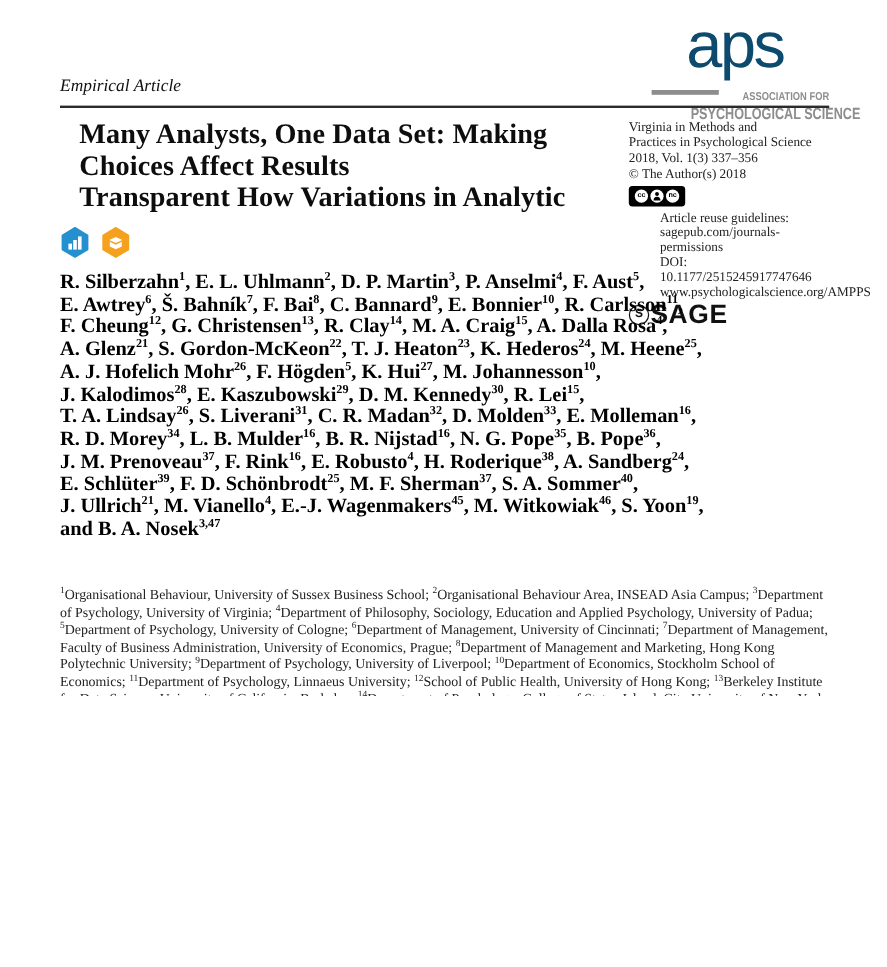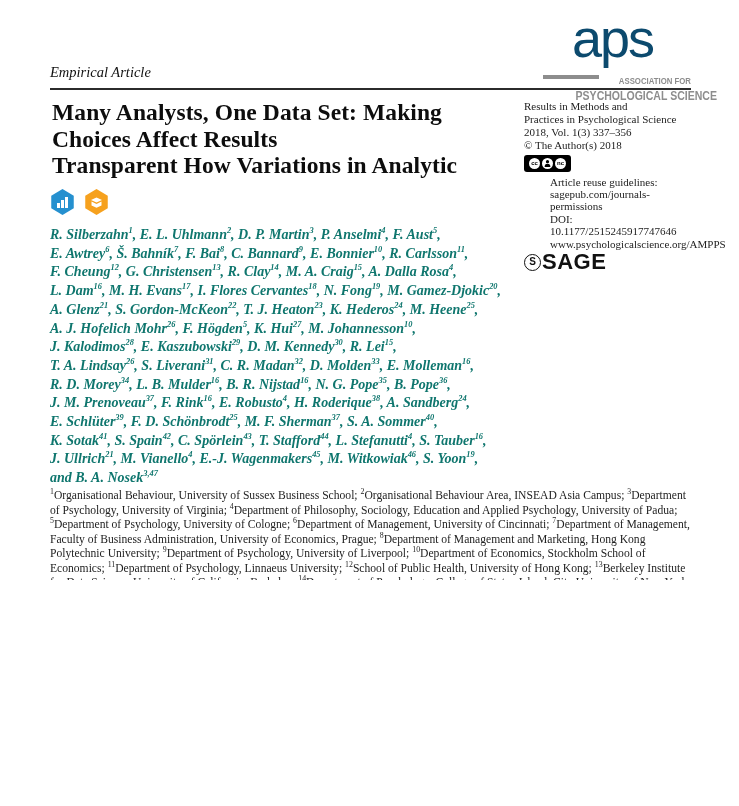--- a/index.html
+++ b/index.html
@@ -16,21 +16,21 @@
             padding-right:38px;color:#0c4a6e;}
   .aps-row{display:flex;align-items:flex-start;justify-content:flex-end;margin-top:13px;}
   .aps-bar{flex:1 1 auto;height:4px;background:#8d8d8d;margin-right:4px;}
   .aps-tag1{display:inline-block;font-size:9.5px;font-weight:bold;letter-spacing:0;
             transform:scaleX(.82);transform-origin:right center;white-space:nowrap;}
   .aps-tag2{display:inline-block;font-size:13.5px;font-weight:bold;margin-top:0px;
             transform:scaleX(.78);transform-origin:right center;white-space:nowrap;
             width:100%;text-align:right;}
 
   
-  .title{position:absolute;left:52px;top:99px;margin:0;font-size:23.5px;font-weight:bold;
+  .title{position:absolute;left:66px;top:99px;margin:0;font-size:23.5px;font-weight:bold;
          line-height:26.5px;color:#0d0d0d;letter-spacing:.1px;}
   .badges{position:absolute;left:50px;top:189px;display:flex;gap:9px;}
   .hex{width:25px;height:26px;display:flex;align-items:center;justify-content:center;
        clip-path:polygon(50% 0,95% 26%,95% 74%,50% 100%,5% 74%,5% 26%);cursor:pointer;}
 
   
   .meta{position:absolute;left:524px;top:100px;width:172px;font-size:11px;line-height:12.9px;color:#222;}
   .meta-reuse{margin-top:4px;line-height:12.4px;margin-left:26px;}
   .cc-badge{margin-top:3px;width:47px;height:17px;background:#000;border-radius:3px;
             display:flex;align-items:center;justify-content:center;gap:2px;cursor:pointer;}
@@ -38,22 +38,22 @@
              display:flex;align-items:center;justify-content:center;overflow:hidden;
              font-family:"Liberation Sans",sans-serif;font-size:6px;font-weight:bold;}
   .sage{margin-top:4px;display:flex;align-items:center;color:#111;}
   .sage-s{width:15px;height:15px;border:1.8px solid #111;border-radius:50%;display:flex;
           align-items:center;justify-content:center;font-family:"Liberation Sans",sans-serif;
           font-weight:bold;font-size:10px;margin-right:1px;}
   .sage-word{font-family:"Liberation Sans",sans-serif;font-weight:bold;font-size:22px;
              letter-spacing:.5px;}
 
   
-  .authors{position:absolute;left:50px;top:226px;font-size:14px;font-weight:bold;
-           line-height:18.7px;color:#0f766e;font-style:italic;}
+  .authors{position:absolute;left:50px;top:226px;font-size:17px;font-weight:bold;
+           line-height:18.7px;color:#000000;}
   .authors sup{font-size:60%;line-height:0;vertical-align:super;}
 
   
   .affiliations{position:absolute;left:50px;top:489px;width:646px;margin:0;font-size:11.6px;
                 line-height:14.55px;color:#222;}
   .affiliations sup{font-size:68%;line-height:0;vertical-align:super;}
 </style>
 </head>
 <body>
 
@@ -89,21 +89,21 @@
     <span class="hex" style="background-color: rgb(246, 161, 30);">
       <svg width="15" height="15" viewBox="0 0 15 15">
         <path d="M2 5 L7.5 2.5 L13 5 L7.5 7.5 Z" fill="#fff"></path>
         <path d="M2.5 6.5 L7.5 9 L12.5 6.5 L12.5 10.5 L7.5 12.8 L2.5 10.5 Z" fill="#fff"></path>
       </svg>
     </span>
   </div>
 
   <div class="meta">
     <div>
-        <div>Results in Methods and</div>
+        <div>Virginia in Methods and</div>
         <div>Practices in Psychological Science</div>
         <div>2018, Vol. 1(3) 337–356</div>
         <div>© The Author(s) 2018</div>
       </div>
 
     <div class="cc-badge">
       <span class="cc-circle">cc</span>
       <span class="cc-circle">
         <svg width="9" height="9" viewBox="0 0 10 10">
           <circle cx="5" cy="3" r="1.8" fill="#000"></circle>
@@ -123,28 +123,26 @@
     <div class="sage">
       <span class="sage-s">S</span>
       <span class="sage-word">SAGE</span>
     </div>
   </div>
 
   <div class="authors">
       <div>R. Silberzahn<sup>1</sup>, E. L. Uhlmann<sup>2</sup>, D. P. Martin<sup>3</sup>, P. Anselmi<sup>4</sup>, F. Aust<sup>5</sup>,</div>
       <div>E. Awtrey<sup>6</sup>, Š. Bahník<sup>7</sup>, F. Bai<sup>8</sup>, C. Bannard<sup>9</sup>, E. Bonnier<sup>10</sup>, R. Carlsson<sup>11</sup>,</div>
       <div>F. Cheung<sup>12</sup>, G. Christensen<sup>13</sup>, R. Clay<sup>14</sup>, M. A. Craig<sup>15</sup>, A. Dalla Rosa<sup>4</sup>,</div>
-      <div>L. Dam<sup>16</sup>, M. H. Evans<sup>17</sup>, I. Flores Cervantes<sup>18</sup>, N. Fong<sup>19</sup>, M. Gamez-Djokic<sup>20</sup>,</div>
       <div>A. Glenz<sup>21</sup>, S. Gordon-McKeon<sup>22</sup>, T. J. Heaton<sup>23</sup>, K. Hederos<sup>24</sup>, M. Heene<sup>25</sup>,</div>
       <div>A. J. Hofelich Mohr<sup>26</sup>, F. Högden<sup>5</sup>, K. Hui<sup>27</sup>, M. Johannesson<sup>10</sup>,</div>
       <div>J. Kalodimos<sup>28</sup>, E. Kaszubowski<sup>29</sup>, D. M. Kennedy<sup>30</sup>, R. Lei<sup>15</sup>,</div>
       <div>T. A. Lindsay<sup>26</sup>, S. Liverani<sup>31</sup>, C. R. Madan<sup>32</sup>, D. Molden<sup>33</sup>, E. Molleman<sup>16</sup>,</div>
       <div>R. D. Morey<sup>34</sup>, L. B. Mulder<sup>16</sup>, B. R. Nijstad<sup>16</sup>, N. G. Pope<sup>35</sup>, B. Pope<sup>36</sup>,</div>
       <div>J. M. Prenoveau<sup>37</sup>, F. Rink<sup>16</sup>, E. Robusto<sup>4</sup>, H. Roderique<sup>38</sup>, A. Sandberg<sup>24</sup>,</div>
       <div>E. Schlüter<sup>39</sup>, F. D. Schönbrodt<sup>25</sup>, M. F. Sherman<sup>37</sup>, S. A. Sommer<sup>40</sup>,</div>
-      <div>K. Sotak<sup>41</sup>, S. Spain<sup>42</sup>, C. Spörlein<sup>43</sup>, T. Stafford<sup>44</sup>, L. Stefanutti<sup>4</sup>, S. Tauber<sup>16</sup>,</div>
       <div>J. Ullrich<sup>21</sup>, M. Vianello<sup>4</sup>, E.-J. Wagenmakers<sup>45</sup>, M. Witkowiak<sup>46</sup>, S. Yoon<sup>19</sup>,</div>
       <div>and B. A. Nosek<sup>3,47</sup></div>
     </div>
 
   <p class="affiliations"><sup>1</sup>Organisational Behaviour, University of Sussex Business School; <sup>2</sup>Organisational Behaviour Area, INSEAD Asia Campus; <sup>3</sup>Department of Psychology, University of Virginia; <sup>4</sup>Department of Philosophy, Sociology, Education and Applied Psychology, University of Padua; <sup>5</sup>Department of Psychology, University of Cologne; <sup>6</sup>Department of Management, University of Cincinnati; <sup>7</sup>Department of Management, Faculty of Business Administration, University of Economics, Prague; <sup>8</sup>Department of Management and Marketing, Hong Kong Polytechnic University; <sup>9</sup>Department of Psychology, University of Liverpool; <sup>10</sup>Department of Economics, Stockholm School of Economics; <sup>11</sup>Department of Psychology, Linnaeus University; <sup>12</sup>School of Public Health, University of Hong Kong; <sup>13</sup>Berkeley Institute for Data Science, University of California, Berkeley; <sup>14</sup>Department of Psychology, College of Staten Island, City University of New York; <sup>15</sup>Department of Psychology, New York University; <sup>16</sup>Faculty of Economics and Business, University of Groningen; <sup>17</sup>Division of Neuroscience and Experimental Psychology, University of Manchester; <sup>18</sup>Westat, Rockville, Maryland; <sup>19</sup>Department of Marketing and Supply Chain Management, Temple University; <sup>20</sup>Department of Management and Organizations, Kellogg School of Management, Northwestern University; <sup>21</sup>Department of Psychology, University of Zurich; <sup>22</sup>Washington, D.C.; <sup>23</sup>School of Mathematics and Statistics, University of Sheffield; <sup>24</sup>Swedish Institute for Social Research (SOFI), Stockholm University; <sup>25</sup>Department of Psychology, Ludwig-Maximilians-Universität München; <sup>26</sup>College of Liberal Arts, University of Minnesota; <sup>27</sup>School of Management, Xiamen University; <sup>28</sup>College of Business, Oregon State University; <sup>29</sup>Department of Psychology, Federal University of Santa Catarina; <sup>30</sup>School of Business, University of Washington Bothell; <sup>31</sup>School of Mathematical Sciences, Queen Mary University of London; <sup>32</sup>School of Psychology, University of Nottingham; <sup>33</sup>Department of Psychology, Northwestern University; <sup>34</sup>School of Psychology, Cardiff University; <sup>35</sup>Department of Economics, University of Maryland; <sup>36</sup>Department of Economics, Brigham Young University; <sup>37</sup>Department of Psychology, Loyola University Maryland; <sup>38</sup>Rotman School of Management, University of Toronto; <sup>39</sup>Department of Social Sciences and Cultural Studies, Institute of Sociology, Justus Liebig University, Giessen; <sup>40</sup>United States Military Academy at West Point; <sup>41</sup>Department of Marketing and Management, SUNY Oswego; <sup>42</sup>John Molson School of Business, Concordia University; <sup>43</sup>Lehrstuhl für Soziologie, insb. Sozialstrukturanalyse, Otto-Friedrich-Universität Bamberg; <sup>44</sup>Department of Psychology, University of Sheffield; <sup>45</sup>Department of Psychological Methods, University of Amsterdam; <sup>46</sup>Poznań, Poland; and <sup>47</sup>Center for Open Science, Charlottesville, Virginia</p>
 
 </div>
 
 </body></html>

